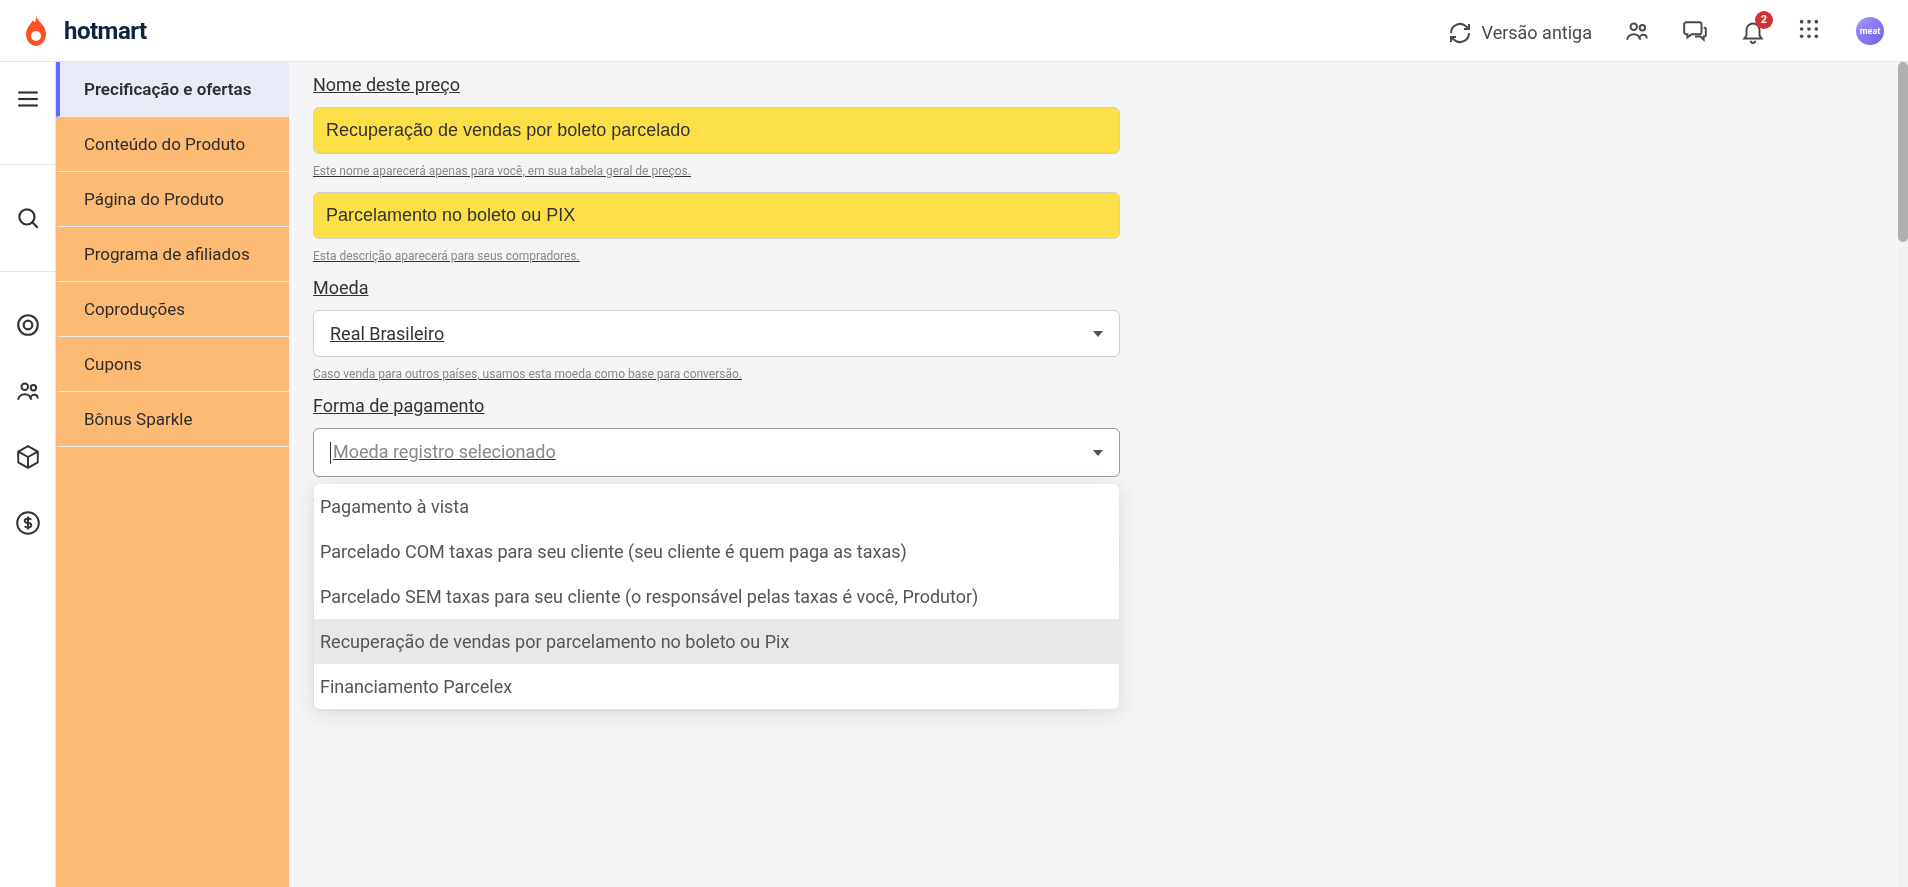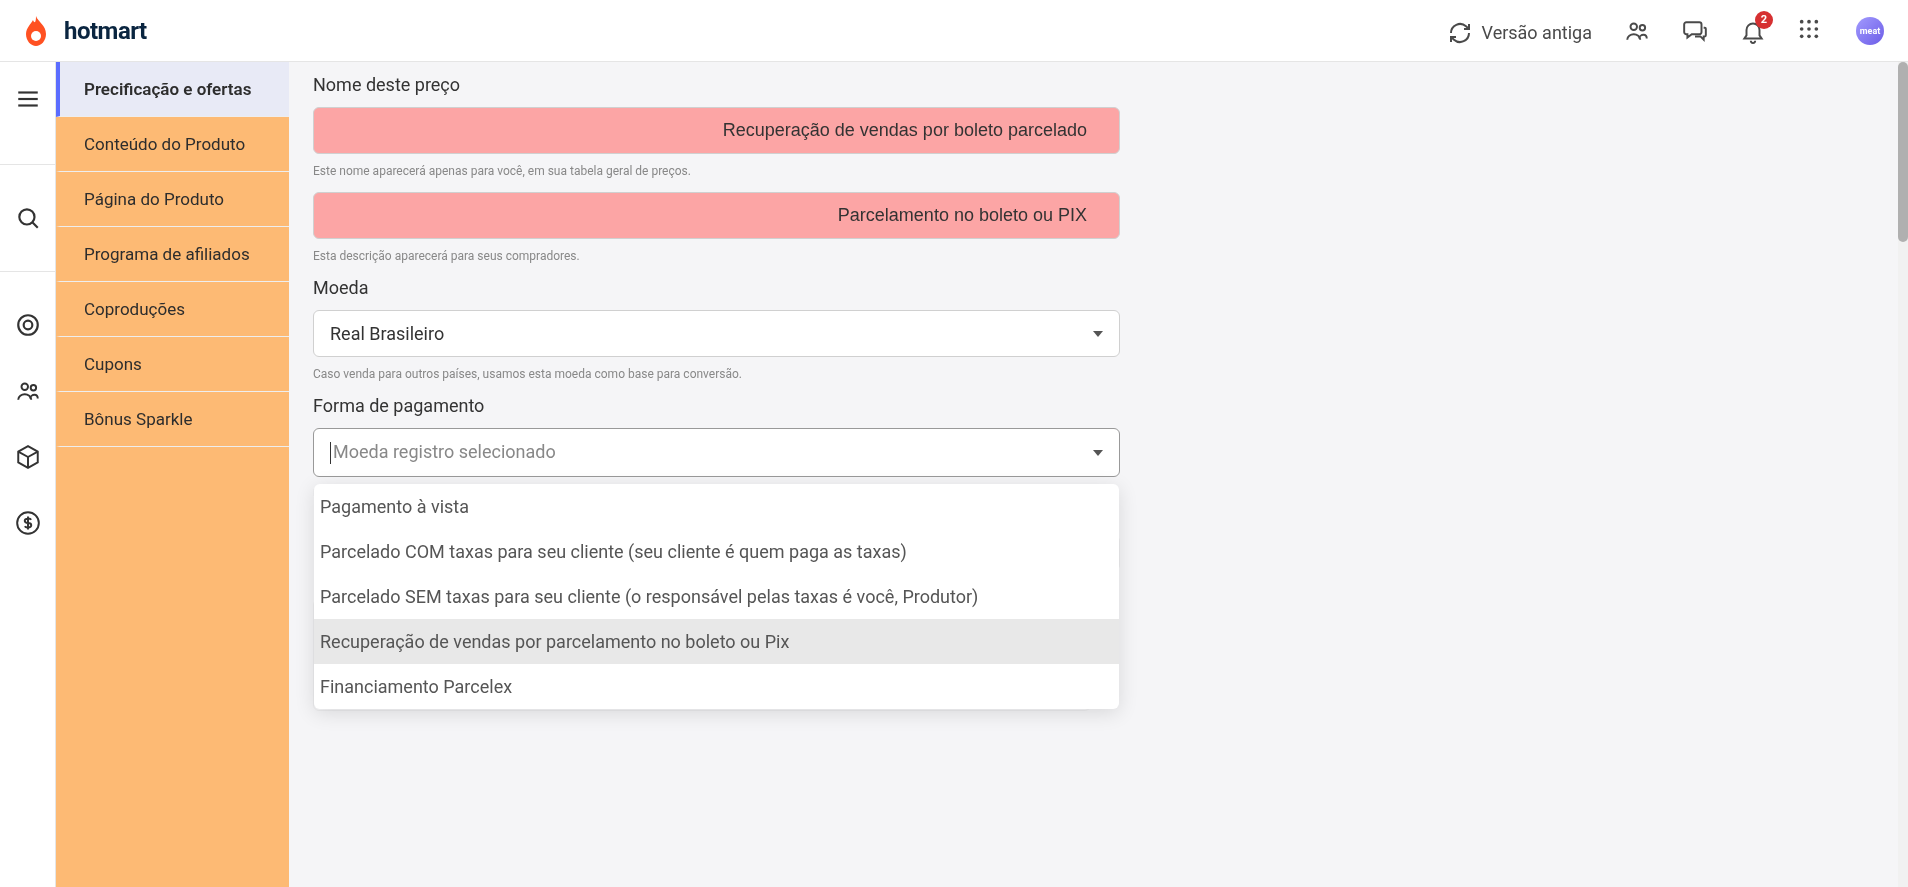--- a/index.html
+++ b/index.html
@@ -23,23 +23,23 @@
     .side-icon { width: 26px; height: 26px; cursor: pointer; color: #333; }
     .icon-divider { width: 100%; height: 1px; background: #e5e5e5; }
 
     
     .nav-sidebar { position: fixed; left: 56px; top: 62px; width: 233px; background: #fdba74; height: calc(100vh - 62px); }
     .nav-item { padding: 17px 24px; font-size: 17px; color: #2d2d2d; cursor: pointer; border-left: 4px solid transparent; border-bottom: 1px solid #eee; }
     .nav-item.active { background: #e8eaf6; border-left: 4px solid #5b6dff; font-weight: 600; }
 
     
     .main { margin-left: 289px; padding: 12px 24px 24px 24px; min-height: calc(100vh - 62px); }
-    .form-group { margin-bottom: 14px; max-width: 807px; }
+    .form-group { margin-bottom: 14px; max-width: 807px; text-decoration: underline; }
     .form-label { font-size: 18px; color: #333; margin-bottom: 12px; display: block; }
-    .text-input { width: 100%; padding: 12px 32px; font-size: 18px; color: #333; border: 1px solid #d0d0d0; border-radius: 6px; background: #fca5a5; text-align: right; }
+    .text-input { width: 100%; padding: 12px 12px; font-size: 18px; color: #333; border: 1px solid #d0d0d0; border-radius: 6px; background: #fde047; }
     .help-text { font-size: 12px; color: #888; margin-top: 10px; }
     .select-box { position: relative; width: 100%; padding: 12px 16px; font-size: 18px; color: #333; border: 1px solid #d0d0d0; border-radius: 6px; background: #fff; display: flex; align-items: center; justify-content: space-between; cursor: pointer; }
     .select-box.focused { border-color: #999; }
     .placeholder { color: #888; }
     .caret-down { width: 0; height: 0; border-left: 5px solid transparent; border-right: 5px solid transparent; border-top: 6px solid #555; }
 
     
     .dropdown { position: absolute; left: 0; top: 55px; width: 100%; background: #fff; border-radius: 6px; box-shadow: 0 4px 20px rgba(0,0,0,0.12); z-index: 100; overflow: hidden; }
     .dropdown-item { padding: 12px 6px; font-size: 18px; color: #555; cursor: pointer; }
     .dropdown-item.hovered { background: #e8e8e8; }

